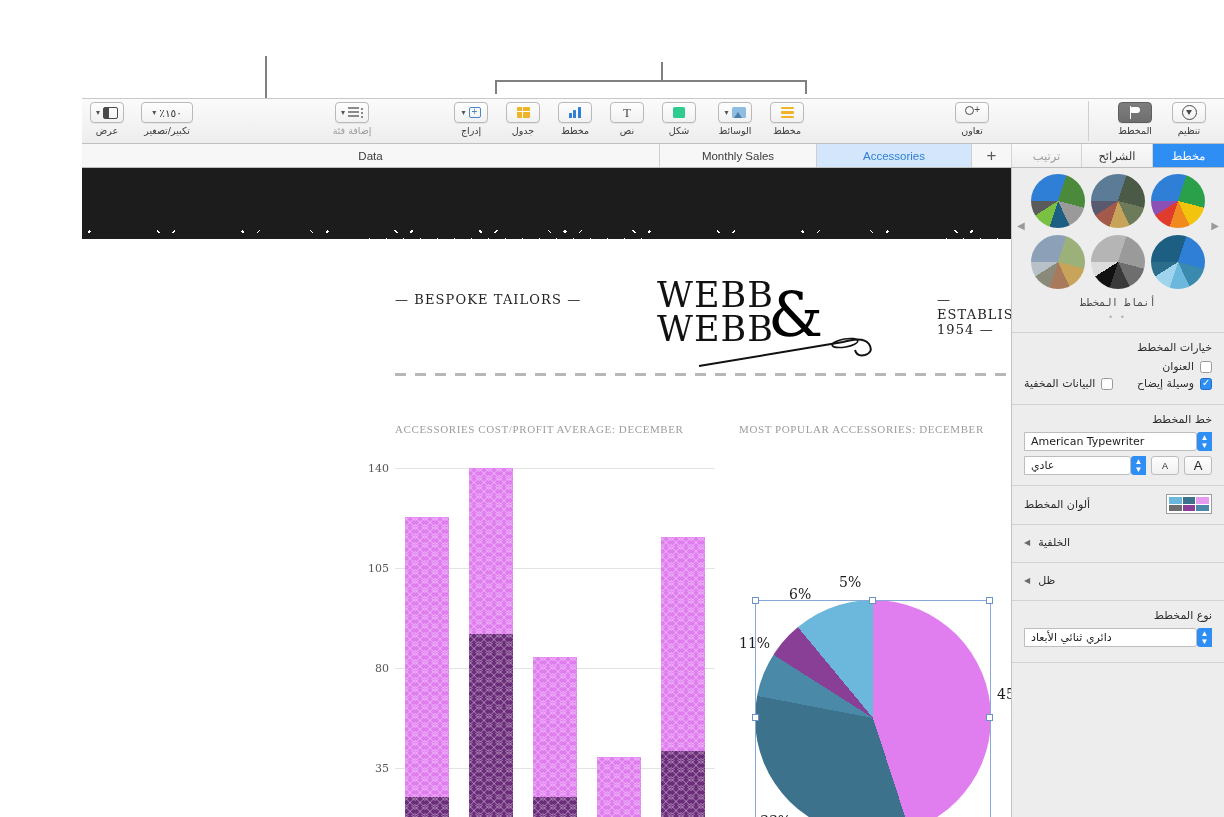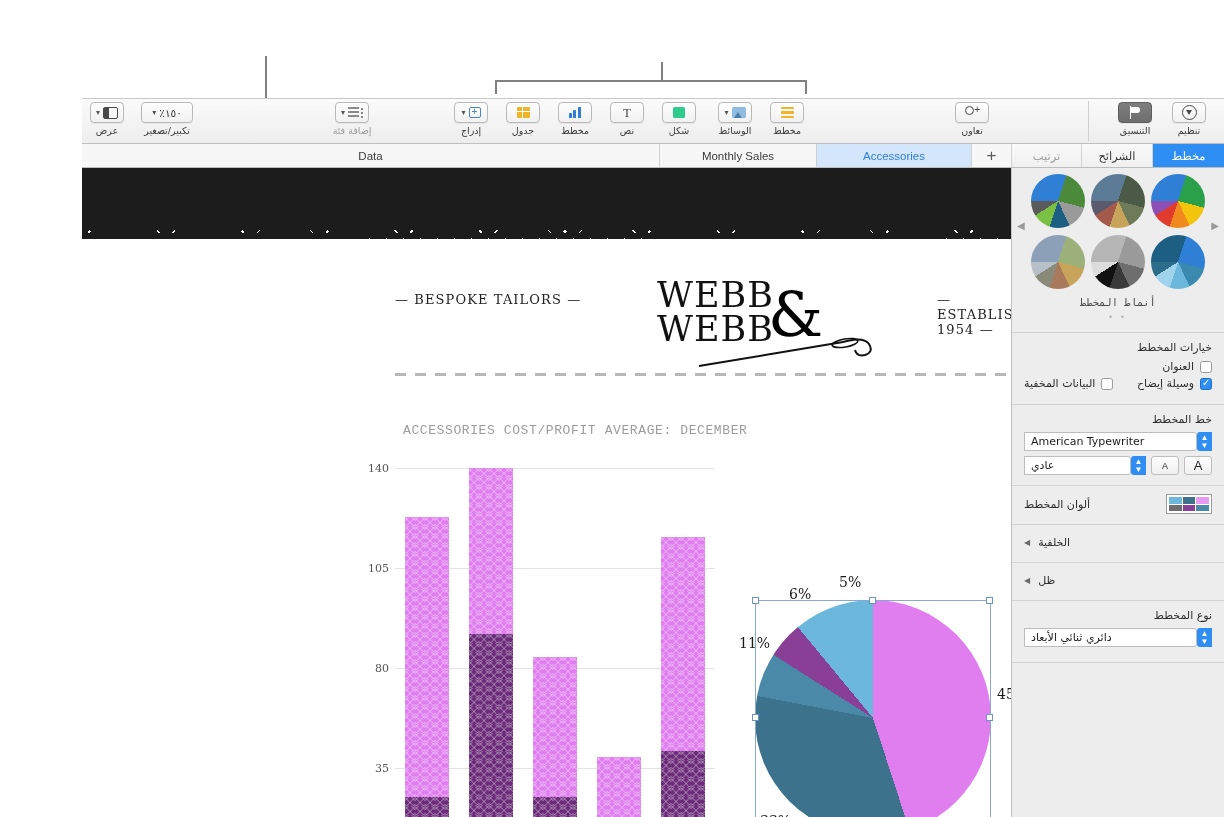--- a/index.html
+++ b/index.html
@@ -202,22 +202,22 @@
   }
   #hdr-left { left:313px; top:124px; }
   #hdr-right { left:855px; top:124px; }
   #logo { position:absolute; left:575px; top:110px; width:230px; height:80px; }
   .logo-line { font-family:"DejaVu Serif",serif; font-size:35px; letter-spacing:1px;
                color:#111; line-height:0.98; }
   #dash-rule { position:absolute; left:313px; top:205px; width:862px; height:3px;
     background-image: linear-gradient(to right,#b8b8b8 0 11px, transparent 11px 20px);
     background-size: 20px 3px; }
 
-  .chart-title { position:absolute; font-family:Liberation Mono, monospace;
-                 font-size:13px; letter-spacing:.6px; color:#9c9c9c;margin-left:8px; }
+  .chart-title { position:absolute; font-family:Liberation Serif, serif;
+                 font-size:11px; letter-spacing:.6px; color:#9c9c9c; }
   #t-bar { left:313px; top:255px; }
   #t-pie { left:657px; top:255px; }
 
   
   #bar { position:absolute; left:313px; top:300px; width:320px; height:400px; }
   .ytick { position:absolute; right:100%; margin-right:6px; transform:translateY(-50%);
            font-family:"DejaVu Serif",serif; font-size:11px; color:#555; }
   .gline { position:absolute; left:0; right:0; height:1px; background:#e3e3e3; }
   .barcol { position:absolute; bottom:0; width:44px; }
   .seg { width:100%; position:absolute; left:0;
@@ -254,21 +254,21 @@
         <div class="btn">
             <span class="ic ic-organize"></span>
           </div>
         <div class="lbl">تنظيم</div>
       </div>
 
       <div class="tool" style="right:62px">
         <div class="btn dark">
             <span class="ic ic-flag"></span>
           </div>
-        <div class="lbl">التنسيق</div>
+        <div class="lbl">المخطط</div>
       </div>
 
       <div class="sep-v" style="right:135px"></div>
 
       <div class="tool" style="right:225px">
         <div class="btn">
             <span class="ic ic-collab"></span>
           </div>
         <div class="lbl">تعاون</div>
       </div>
@@ -510,20 +510,21 @@
         </div>
         <svg width="230" height="36" style="position:absolute;left:36px;top:54px">
           <path d="M6,34 L150,10 Q170,4 176,12 Q181,20 172,23 Q164,25 162,18" stroke="#111" stroke-width="2" fill="none"></path>
           <ellipse cx="152" cy="11" rx="13" ry="4" transform="rotate(-10 152 11)" stroke="#111" stroke-width="1.6" fill="none"></ellipse>
         </svg>
       </div>
 
       <div id="dash-rule"></div>
 
       <div class="chart-title" id="t-bar">ACCESSORIES COST/PROFIT AVERAGE: DECEMBER</div>
+      <div class="chart-title" id="t-pie">MOST POPULAR ACCESSORIES: DECEMBER</div>
 
       <div id="bar">
         <div id="bar-grid">
             <div class="gline" style="top: 300px;"></div>
             <div class="ytick" style="top: 300px;">35</div>
             <div class="gline" style="top: 200px;"></div>
             <div class="ytick" style="top: 200px;">80</div>
             <div class="gline" style="top: 100px;"></div>
             <div class="ytick" style="top: 100px;">105</div>
             <div class="gline" style="top: 0px;"></div>

